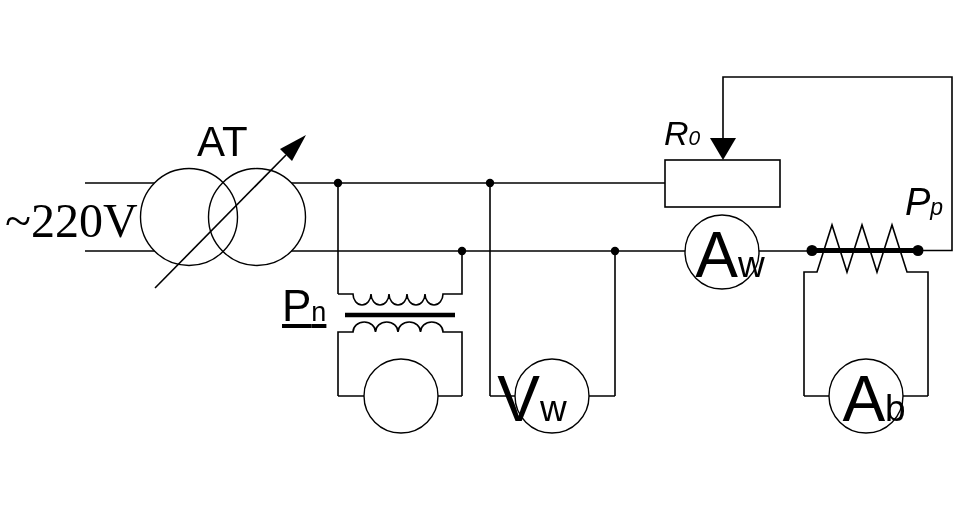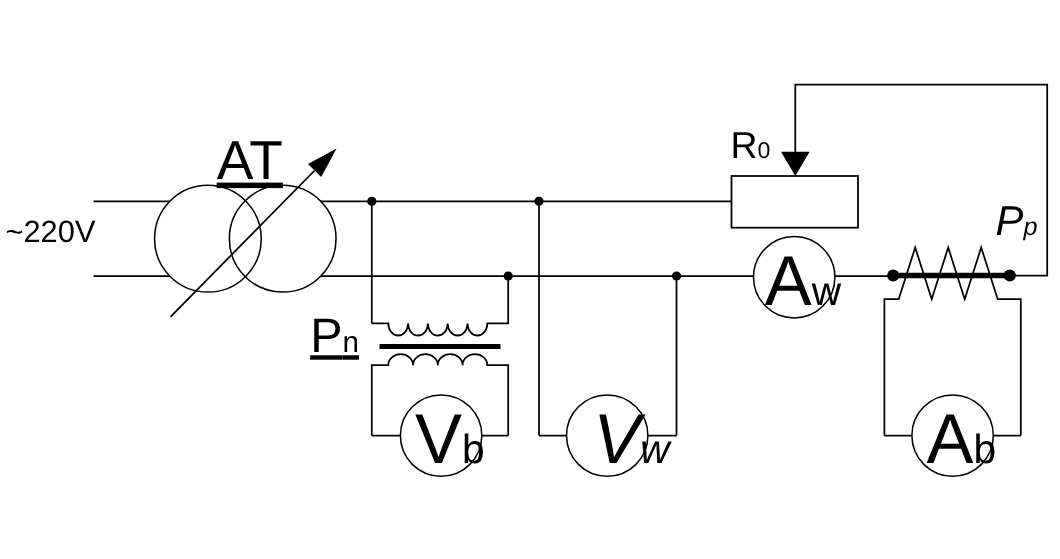--- a/index.html
+++ b/index.html
@@ -14,40 +14,40 @@
   #circuit-svg{position:absolute;left:0;top:0;}
   .lbl{
     position:absolute;
     line-height:1;
     white-space:nowrap;
     color:#000;
     user-select:none;
   }
   .lbl .sub{line-height:1;}
   
-  .lbl-source{left:5px;top:197px;font-size:28px;}
-  .lbl-at{left:197px;top:121px;font-size:50px;text-decoration:underline;}
+  .lbl-source{left:5px;top:197px;font-size:48px;font-family:Liberation Serif, serif;}
+  .lbl-at{left:197px;top:121px;font-size:42px;}
   .lbl-pn{left:282px;top:284px;font-size:44px;text-decoration:underline;}
   .lbl-pn .sub{font-size:27px;}
-  .lbl-r0{left:664px;top:116px;font-size:34px;}
+  .lbl-r0{left:664px;top:116px;font-size:34px;font-style:italic;}
   .lbl-r0 .sub{font-size:21px;}
   .lbl-pp{left:905px;top:183px;font-size:38px;font-style:italic;}
   .lbl-pp .sub{font-size:23px;}
   
   .meter-lbl{
     position:absolute;
     width:74px;height:74px;
     display:flex;justify-content:center;align-items:center;
     box-sizing:border-box;
     padding-left:16px;padding-top:6px;
     font-size:64px;
   }
   .meter-lbl .sub{font-size:37px;}
   .meter-vb{left:364px;top:359px;}
-  .meter-vw{left:529px;top:359px;font-style:italic;}
+  .meter-vw{left:487px;top:359px;}
   .meter-aw{left:685px;top:215px;}
   .meter-ab{left:829px;top:359px;}
 </style>
 </head>
 <body>
 
 <div id="stage">
 
   <svg id="circuit-svg" width="964" height="508" viewBox="0 0 964 508">
 
@@ -129,23 +129,20 @@
   </div>
 
   <div class="lbl lbl-r0">
     <span>R</span><span class="sub">0</span>
   </div>
 
   <div class="lbl lbl-pp">
     <span>P</span><span class="sub">p</span>
   </div>
 
-  <div class="meter-lbl meter-vb">
-    <span><span>V</span><span class="sub">b</span></span>
-  </div>
 
   <div class="meter-lbl meter-vw">
     <span><span>V</span><span class="sub">w</span></span>
   </div>
 
   <div class="meter-lbl meter-aw">
     <span><span>A</span><span class="sub">w</span></span>
   </div>
 
   <div class="meter-lbl meter-ab">

